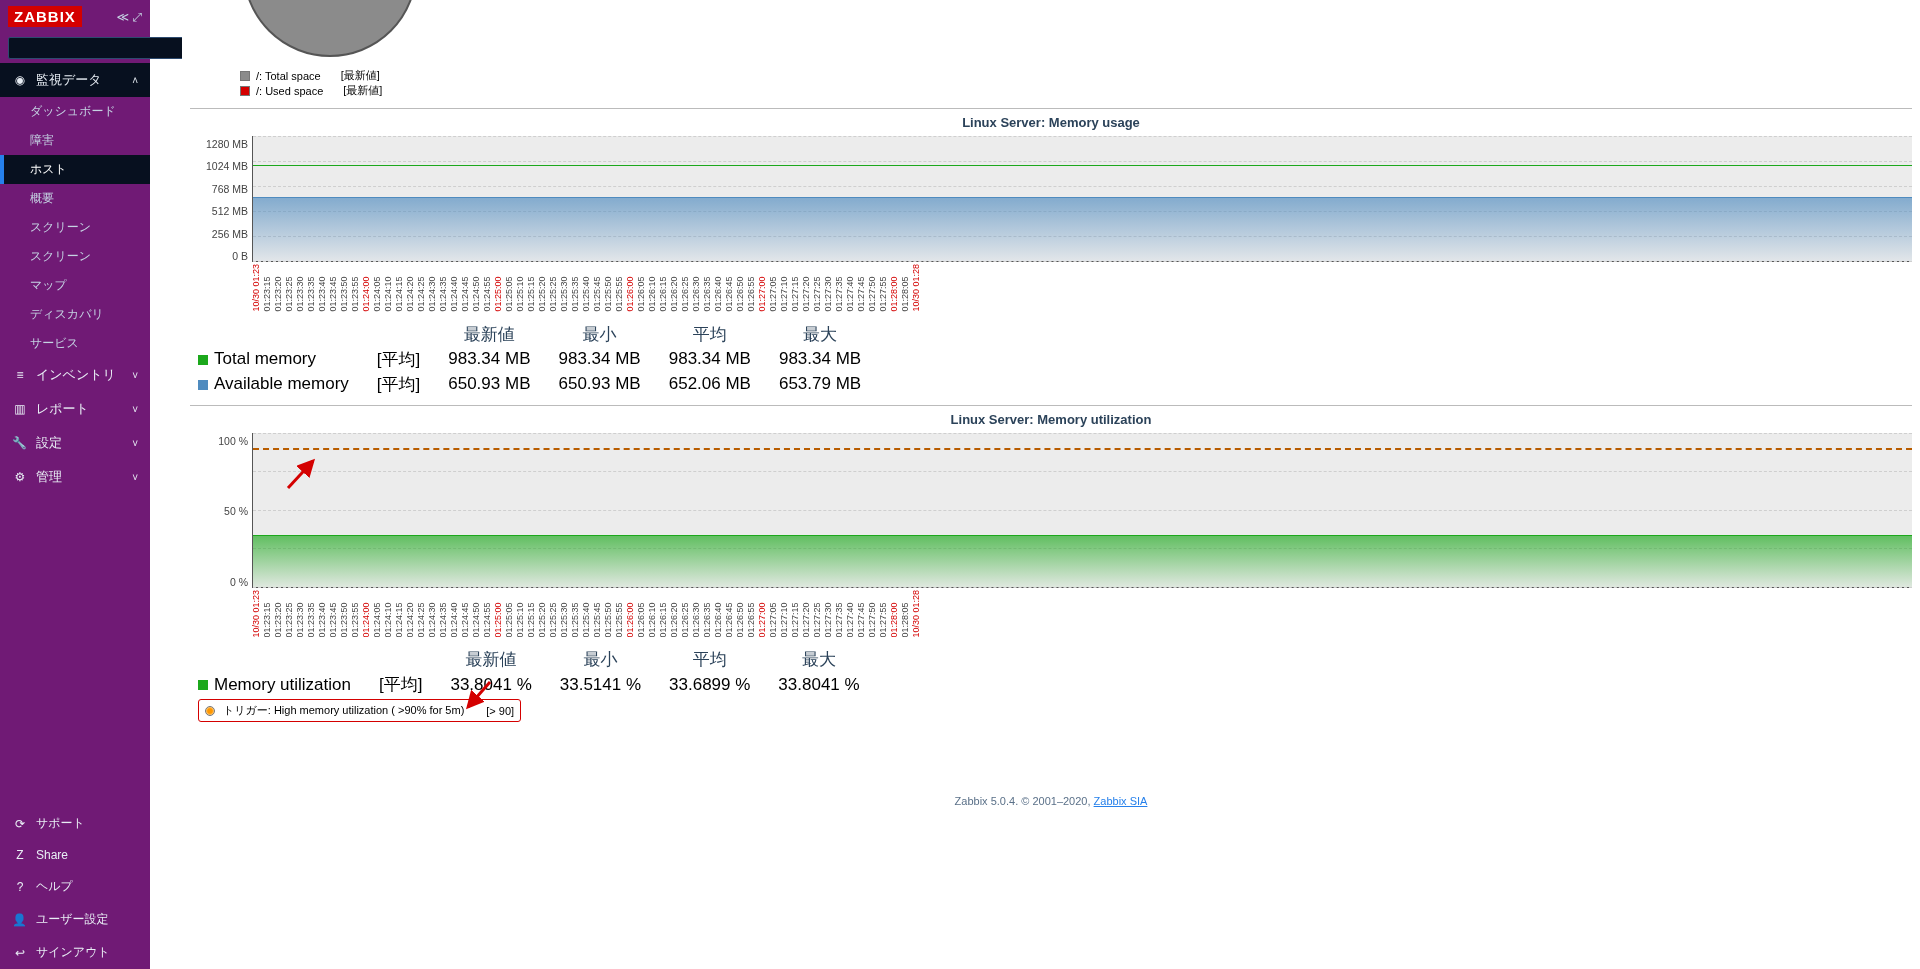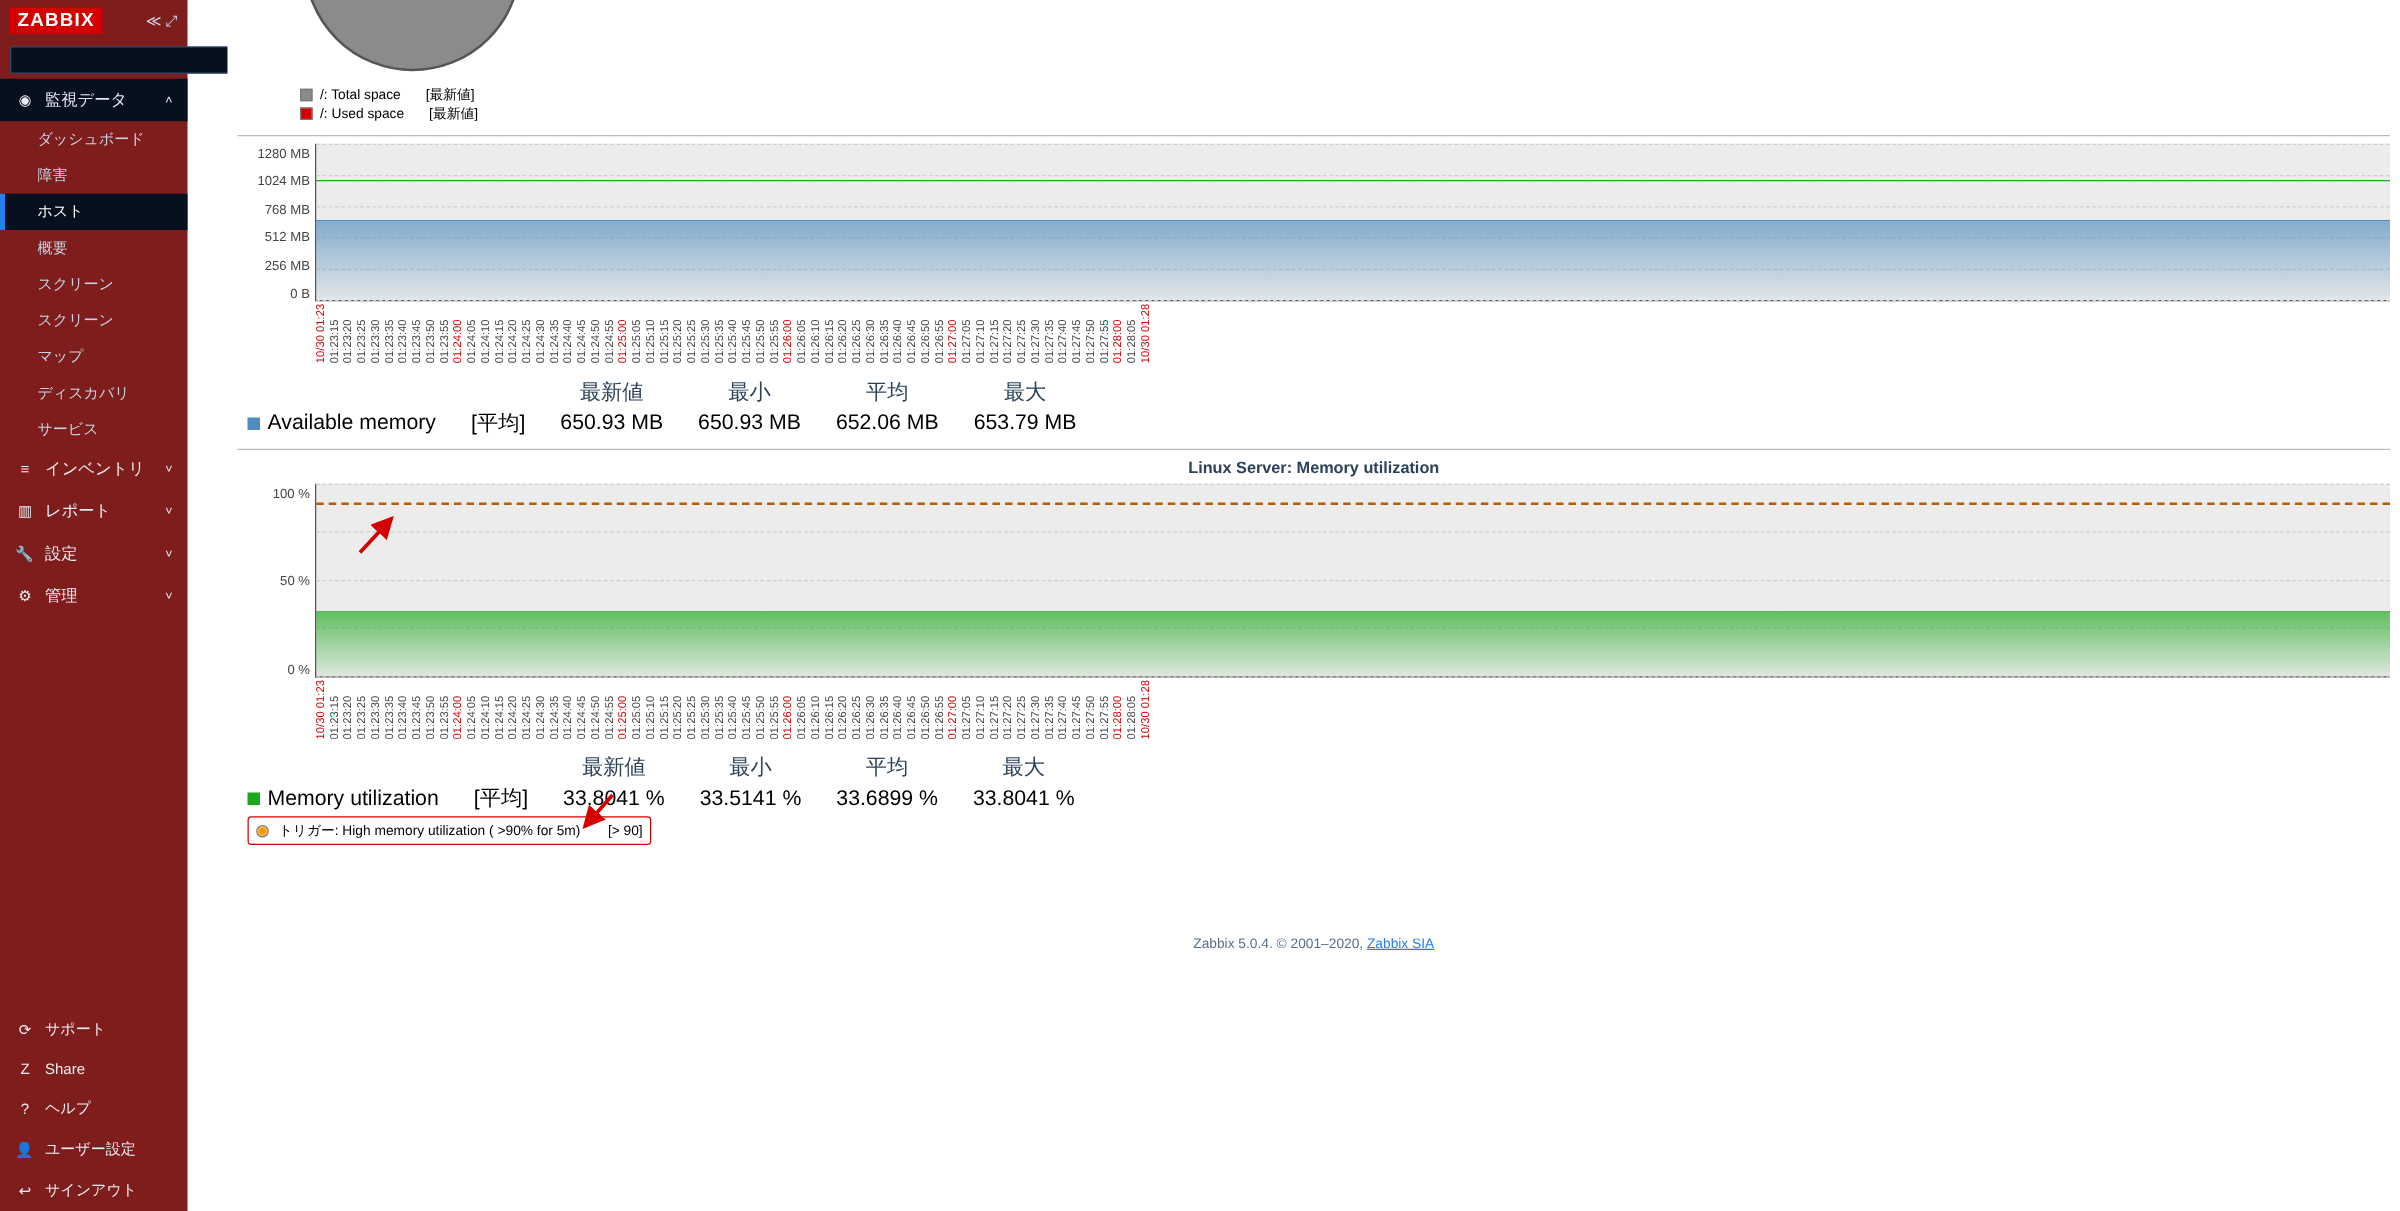--- a/index.html
+++ b/index.html
@@ -1,17 +1,17 @@
 <!DOCTYPE html>
 <html><head>
 <meta charset="utf-8">
 <style>
 * { margin: 0; padding: 0; box-sizing: border-box; font-family: "Segoe UI", Arial, sans-serif; }
 body { background: #fff; display: flex; height: 100vh; overflow: hidden; font-size: 12px; }
-.sidebar { width: 150px; background: #7f1d1d; color: #c5d3e3; display: flex; flex-direction: column; height: 100vh; flex-shrink: 0; }
+.sidebar { width: 150px; background: #701a75; color: #c5d3e3; display: flex; flex-direction: column; height: 100vh; flex-shrink: 0; }
 .logo-row { display: flex; align-items: center; padding: 6px 8px; gap: 6px; }
 .logo { background: #d40000; color: #fff; font-weight: bold; padding: 2px 6px; font-size: 15px; letter-spacing: 1px; }
 .collapse-icons { margin-left: auto; color: #c5d3e3; font-size: 12px; }
 .search-row { padding: 4px 8px; display: flex; }
 .search-input { flex: 1; background: #07101f; border: 1px solid #2c4a6f; border-radius: 2px; height: 22px; padding: 0 4px; color: #fff; }
 .search-btn { width: 24px; height: 22px; background: #07101f; border:1px solid #2c4a6f; border-left:none; color:#c5d3e3; display:flex; align-items:center; justify-content:center; }
 .nav-section { display:flex; align-items:center; padding: 8px 12px; cursor:pointer; font-size:13px; color:#e8eef5; }
 .nav-section .chev { margin-left:auto; font-size:10px; }
 .nav-section.active { background:#07101f; }
 .nav-item { padding: 6px 12px 6px 30px; cursor:pointer; font-size:12px; color:#c5d3e3; }
@@ -107,20 +107,21 @@
       </div>
     <div class="disk-legend-row">
         <span class="swatch red"></span>
       <span>/: Used space</span>
       <span style="margin-left:14px">[最新値]</span>
       </div>
   </div>
 
   <div id="charts">
       <div class="chart-panel">
+    <div class="chart-title">Linux Server: Memory usage</div>
     <div class="chart-body" style="height:126px;position:relative">
       <div class="y-axis">
             <div>1280 MB</div>
             <div>1024 MB</div>
             <div>768 MB</div>
             <div>512 MB</div>
             <div>256 MB</div>
             <div>0 B</div>
           </div>
       <div class="plot" style="position:relative">
@@ -201,20 +202,28 @@
           <tbody>
             <tr>
               <th></th>
               <th></th>
               <th>最新値</th>
               <th>最小</th>
               <th>平均</th>
               <th>最大</th>
             </tr>
             <tr>
+              <td class="lbl"><span class="legend-sw" style="background:#1ca81c"></span>Total memory</td>
+              <td>[平均]</td>
+              <td>983.34 MB</td>
+              <td>983.34 MB</td>
+              <td>983.34 MB</td>
+              <td>983.34 MB</td>
+            </tr>
+            <tr>
               <td class="lbl"><span class="legend-sw" style="background:#4f8bbf"></span>Available memory</td>
               <td>[平均]</td>
               <td>650.93 MB</td>
               <td>650.93 MB</td>
               <td>652.06 MB</td>
               <td>653.79 MB</td>
             </tr>
           </tbody>
         </table>
 

